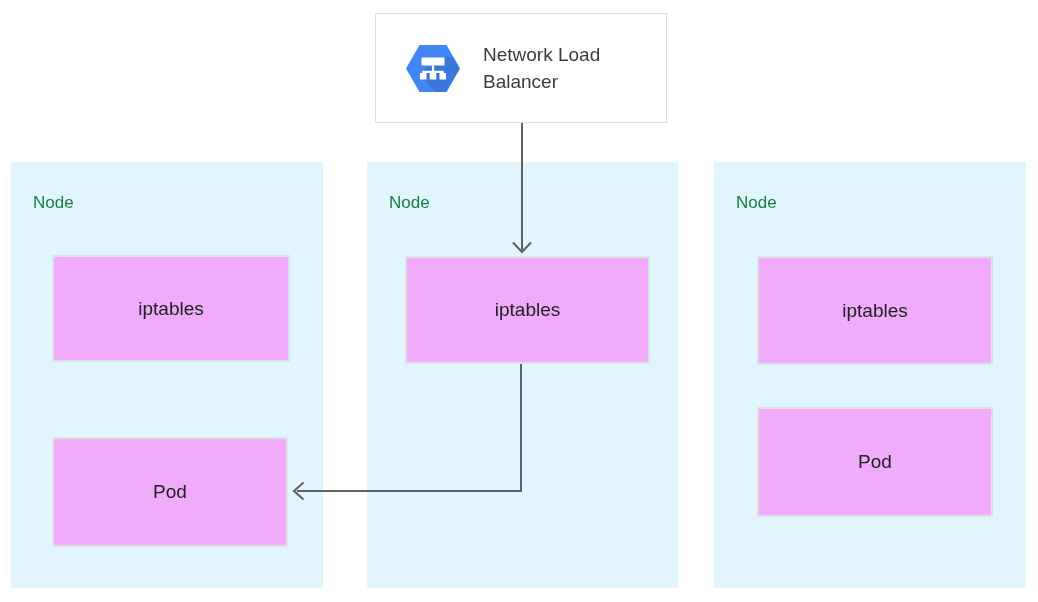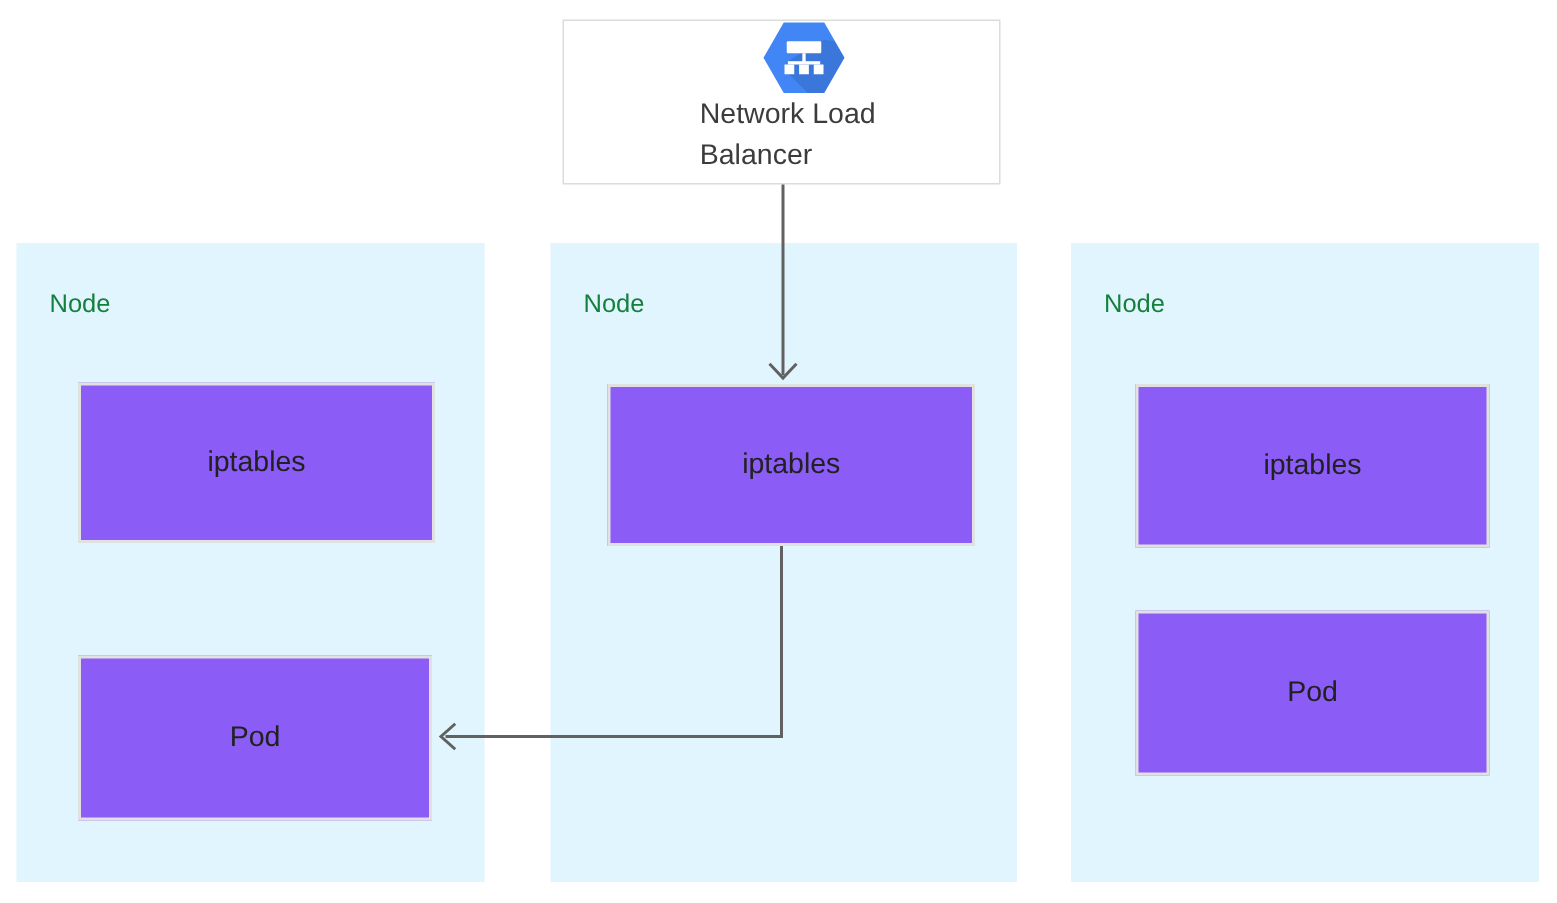--- a/index.html
+++ b/index.html
@@ -21,21 +21,20 @@
     left: 375px;
     top: 13px;
     width: 292px;
     height: 110px;
     box-sizing: border-box;
     background: #ffffff;
     border: 1px solid #dcdcdc;
     display: flex;
     align-items: center;
     padding-left: 29px;
-    flex-direction: column;
   }
   .nlb-icon {
     width: 56px;
     height: 49px;
     flex: 0 0 auto;
   }
   .nlb-label {
     margin-left: 22px;
     width: 160px;
     font-size: 19px;
@@ -56,21 +55,21 @@
     position: absolute;
     left: 22px;
     top: 31px;
     font-size: 17px;
     color: #15803d;
   }
   
   .inner-box {
     position: absolute;
     box-sizing: border-box;
-    background: #8b5cf6;
+    background: #f0abfc;
     border: 2px solid #e1e1e1;
     display: flex;
     align-items: center;
     justify-content: center;
     font-size: 19px;
     color: #212121;
   }
   .n1-iptables { left: 41px; top: 93px;  width: 238px; height: 107px; }
   .n1-pod      { left: 41px; top: 275px; width: 236px; height: 110px; }
   .n2-iptables { left: 38px; top: 94px;  width: 245px; height: 108px; }

